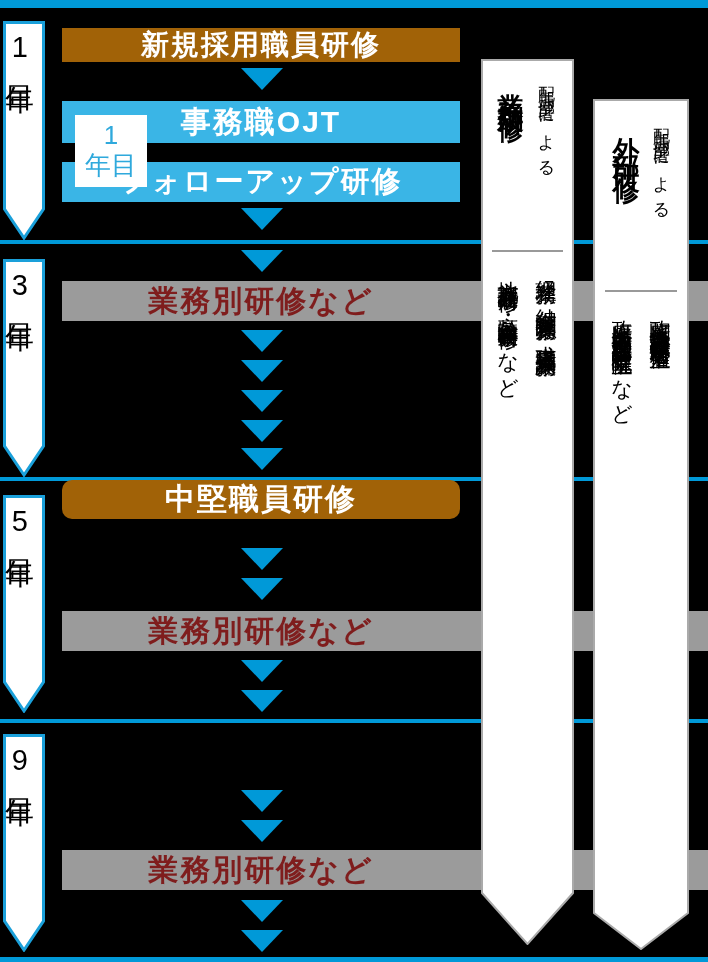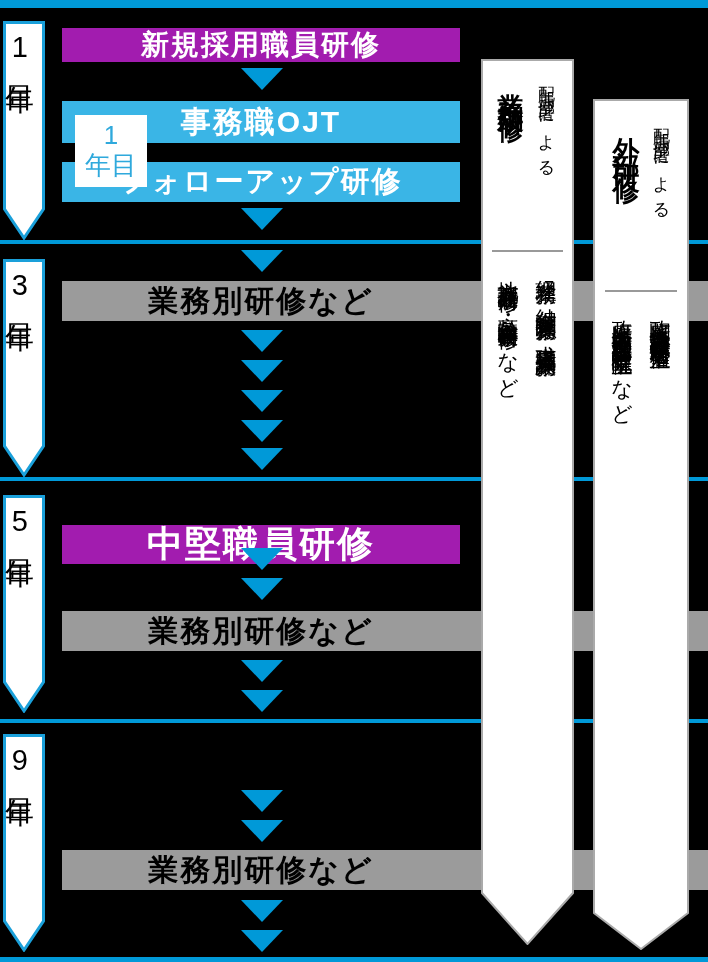--- a/index.html
+++ b/index.html
@@ -4,26 +4,26 @@
 <style>
   html,body{margin:0;padding:0;background:#000;}
   #stage{
     position:relative;width:708px;height:962px;background:#000;overflow:hidden;
     font-family:"Liberation Sans","DejaVu Sans",sans-serif;
   }
   .hbar{position:absolute;left:0;width:708px;background:#0099d8;}
   
   .step{position:absolute;left:62px;width:398px;display:flex;align-items:center;justify-content:center;
         color:#fff;font-weight:bold;letter-spacing:2px;}
-  .blue{background:#a21caf;}
+  .blue{background:#a16207;}
   .lblue{background:#3ab5e6;}
   .graybar{position:absolute;left:62px;width:646px;background:#9b9b9b;}
   .graybar .inner{position:absolute;left:0;top:0;width:398px;height:100%;
         display:flex;align-items:center;justify-content:center;
-        color:#000000;font-weight:bold;font-size:30px;letter-spacing:2px;}
+        color:#7f1d1d;font-weight:bold;font-size:30px;letter-spacing:2px;}
   
   .tri{position:absolute;left:241px;width:0;height:0;
        border-left:21px solid transparent;border-right:21px solid transparent;
        border-top:22px solid #0099d8;}
   
   .yarrow{position:absolute;left:3px;width:42px;}
   .yarrow svg{display:block;}
   .ylabel{position:absolute;top:10px;left:0;width:100%;text-align:center;
        writing-mode:vertical-lr;text-orientation:upright;
        font-size:29px;line-height:1.1;color:#000;font-weight:500;
@@ -61,21 +61,21 @@
   <div class="graybar" style="top:611px;height:40px;">
     <div class="inner">業務別研修など</div>
   </div>
   <div class="graybar" style="top:850px;height:40px;">
     <div class="inner">業務別研修など</div>
   </div>
 
   <div class="step blue" style="top:28px;height:34px;font-size:28px;">新規採用職員研修</div>
   <div class="step lblue" style="top:101px;height:42px;font-size:30px;">事務職OJT</div>
   <div class="step lblue" style="top:162px;height:40px;font-size:29px;">フォローアップ研修</div>
-  <div class="step blue" style="top:525px;height:39px;font-size:36px;">中堅職員研修</div>
+  <div class="step blue" style="top:480px;height:39px;font-size:30px;border-radius:10px;">中堅職員研修</div>
 
   <div class="tri" style="top:68px;"></div>
   <div class="tri" style="top:208px;"></div>
   <div class="tri" style="top:250px;"></div>
   <div class="tri" style="top:330px;"></div>
   <div class="tri" style="top:360px;"></div>
   <div class="tri" style="top:390px;"></div>
   <div class="tri" style="top:420px;"></div>
   <div class="tri" style="top:448px;"></div>
   <div class="tri" style="top:548px;"></div>

